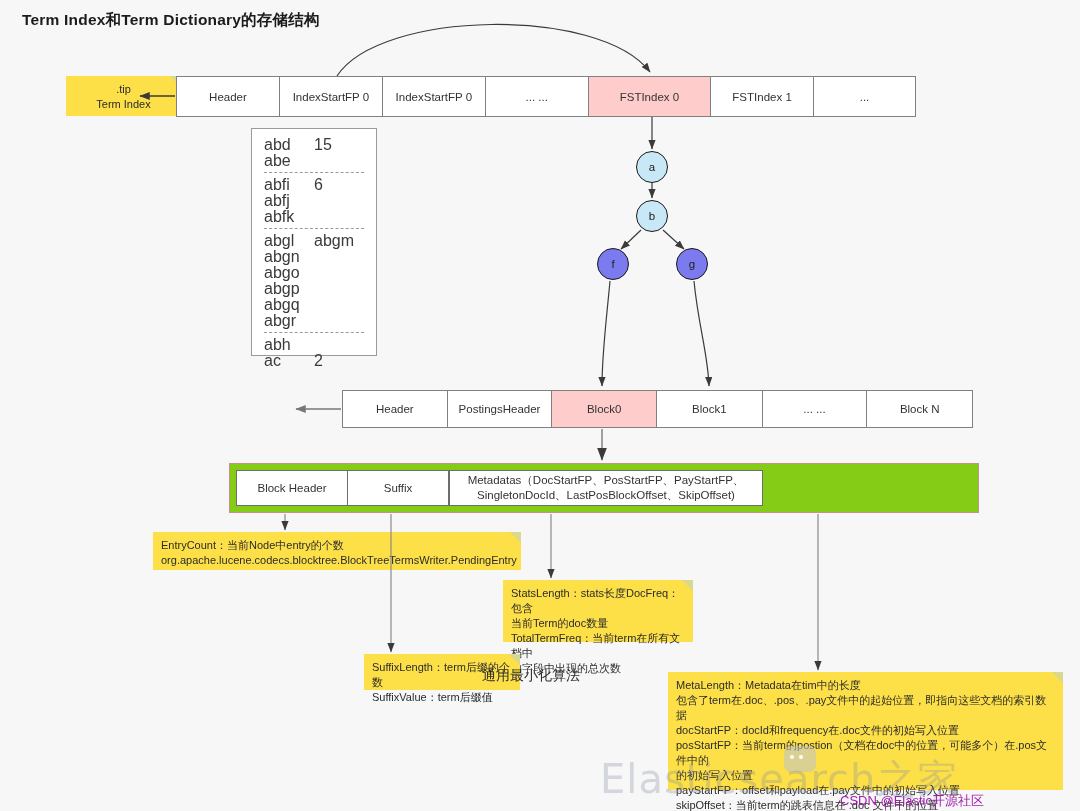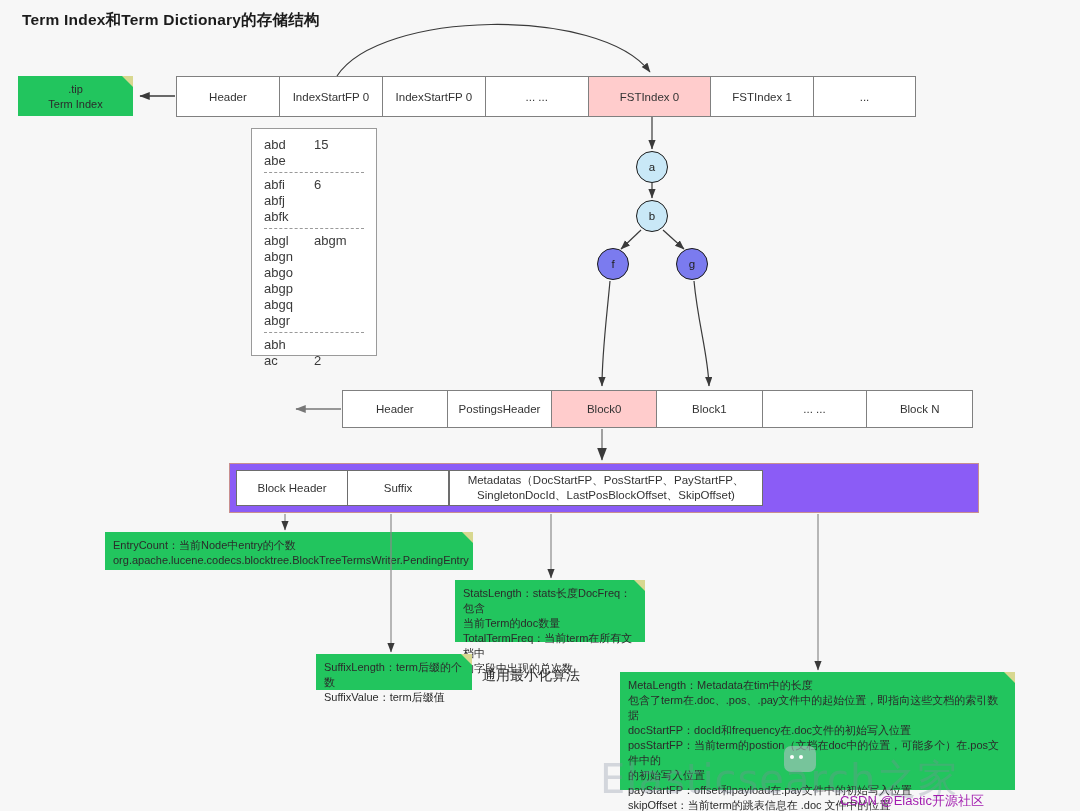--- a/index.html
+++ b/index.html
@@ -17,26 +17,27 @@
   
   .title{
     left:22px;top:6px;
     font-size:15.5px;font-weight:bold;color:#1b1b1b;
     letter-spacing:.2px;
     white-space:nowrap;
   }
 
   
   .note{
-    background:#22c55e;
+    background:#fde047;
     border:none;
     font-size:11px;
     line-height:15px;
     color:#2b2b2b;
     padding:6px 8px;
+    margin-left:48px;
   }
   .note .foldmark{
     position:absolute;right:0;top:0;
     width:0;height:0;
     border-left:11px solid transparent;
     border-top:11px solid #d8d890;
   }
   .note-center{text-align:center;}
 
   
@@ -49,34 +50,34 @@
     box-sizing:border-box;
     line-height:14px;
   }
   .cell:last-child{border-right:none;}
   .cell.hl{background:#ffcccc;}
 
   
   .termpanel{
     background:#fff;border:1px solid #9a9a9a;
     padding:8px 12px;
-    font-size:13px;line-height:16px;color:#3a3a3a;
+    font-size:16px;line-height:16px;color:#3a3a3a;
   }
   .termrow{display:flex;}
   .termrow .t{width:60px;}
   .termrow .v{width:60px;}
   .termsep{
     border-top:1px dashed #9a9a9a;
     margin:3px 0 4px 0;
     height:0;
   }
 
   
   .detailstrip{
-    background:#8b5cf6;
+    background:#84cc16;
     border:1px solid #c88f8f;
     padding:6px;
     display:flex;
     box-sizing:border-box;
   }
   .detailstrip .cell{background:#fff;border:1px solid #6d6d6d;border-right-width:1px;}
   .detailstrip .cell + .cell{border-left:none;}
   .detailstrip .cell.sep{border-left:1px solid #6d6d6d;}
 
   

